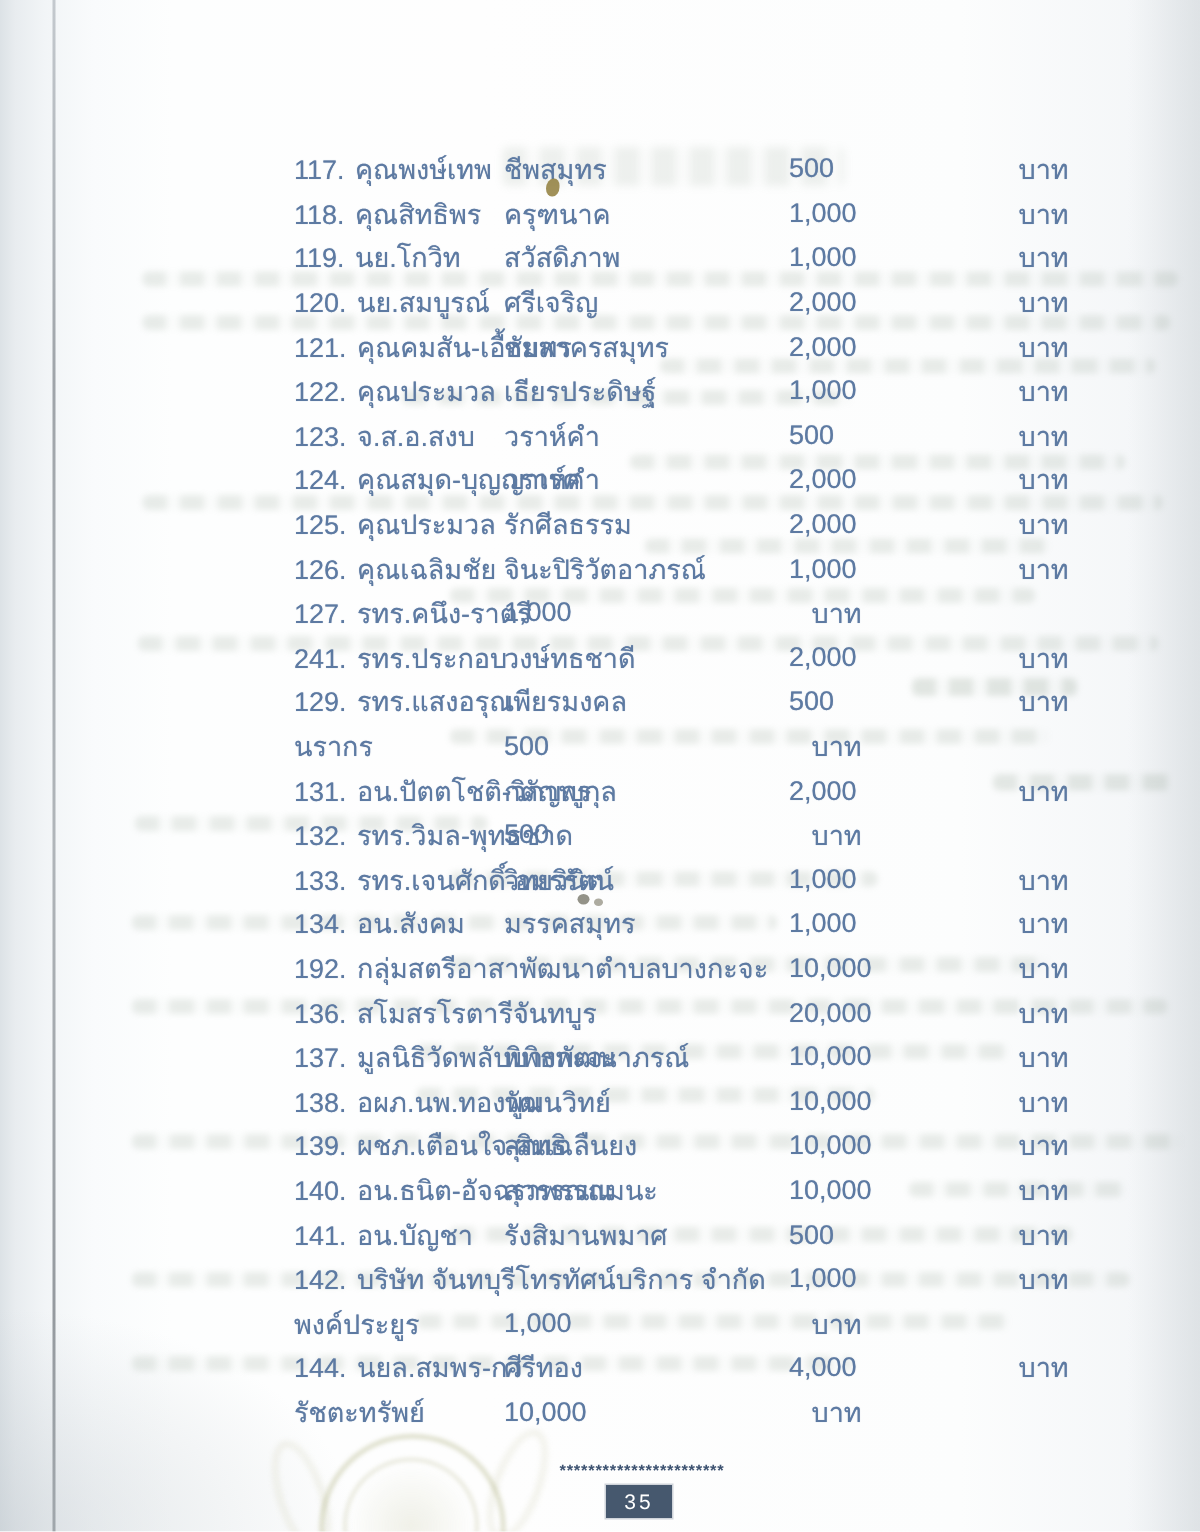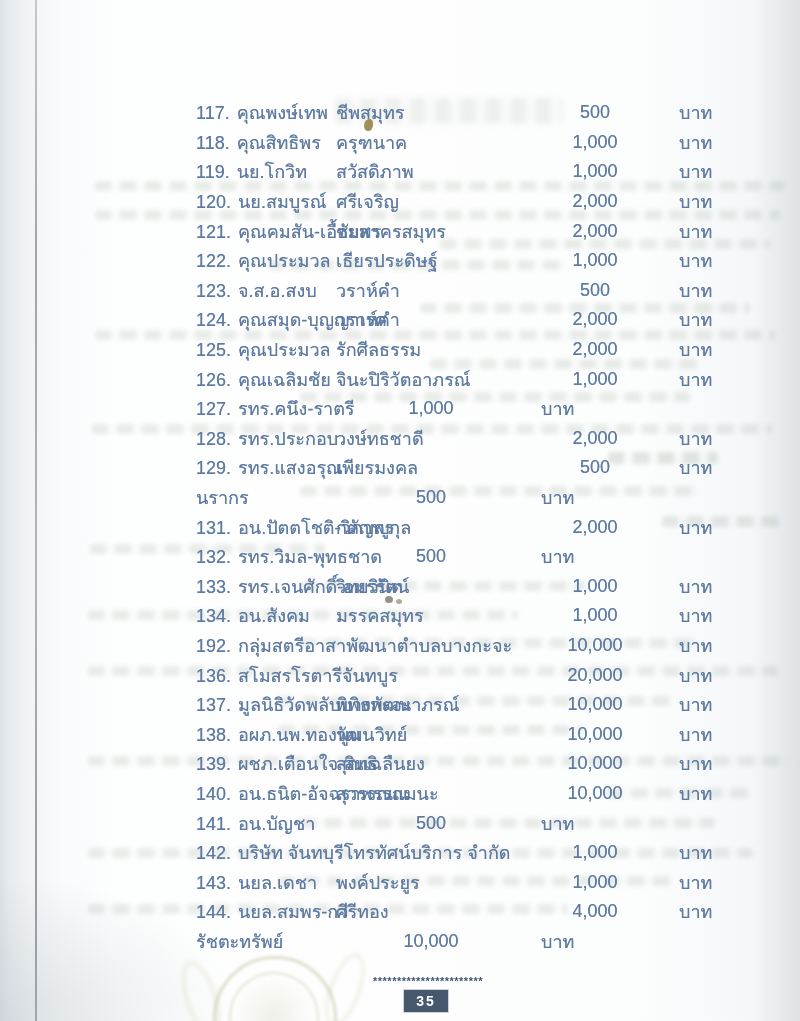--- a/index.html
+++ b/index.html
@@ -32,21 +32,21 @@
   .rows{position:absolute;left:196px;top:98px;width:560px;}
   .row{
     display:grid;grid-template-columns:140px 190px 138px 44px;
     height:29.6px;align-items:center;white-space:nowrap;
     font-size:18px;color:#5d7aa2;
     text-shadow:0 0 .5px rgba(93,122,162,.75);
   }
   .c-name{overflow:visible;}
   .c-name .no{margin-right:7px;margin-top:24px;}
   .c-surname{overflow:visible;}
-  .c-amount{text-align:center;}
+  .c-amount{text-align:left;}
   .c-unit{padding-left:15px;font-family:Liberation Serif, serif;}
   
   .bleed{position:absolute;border-radius:4px;filter:blur(2px);pointer-events:none;
     background:repeating-linear-gradient(90deg,
       rgba(146,162,146,.75) 0 16px,rgba(146,162,146,.12) 16px 25px);}
   
   .stamp-outer{
     position:absolute;left:213px;top:956px;width:118px;height:118px;border-radius:50%;
     border:3px solid rgba(168,170,118,.38);filter:blur(1.5px);
   }
@@ -68,21 +68,21 @@
     background:#5b594a;border-radius:50%;opacity:.65;}
   .blot3{position:absolute;left:396px;top:599px;width:6px;height:5px;
     background:#6b6753;border-radius:50%;opacity:.55;}
   
   .asterisks{
     position:absolute;left:348px;top:975px;width:160px;text-align:center;
     font-size:11px;font-weight:bold;letter-spacing:.5px;color:#3f5472;
   }
   .page-num{
     position:absolute;left:404px;top:990px;width:44px;height:22px;
-    background:#46586e;color:#ffffff;font-size:14px;font-weight:bold;
+    background:#46586e;color:#ffffff;font-size:14px;font-weight:normal;
     display:flex;align-items:center;justify-content:center;letter-spacing:2px;
     box-shadow:0 0 0 1px rgba(70,88,110,.25);
   }
 </style>
 </head>
 <body>
 
 <div class="page">
   <div class="spine"></div>
   <div class="corner-bl"></div>
@@ -188,21 +188,21 @@
       <span class="c-unit">บาท</span>
     </div>
 
     <div class="row">
       <span class="c-name"><span class="no">127.</span><span>รทร.คนึง-ราตรี</span></span>
       <span class="c-amount">1,000</span>
       <span class="c-unit">บาท</span>
     </div>
 
     <div class="row">
-      <span class="c-name"><span class="no">128.</span><span>รทร.ประกอบ</span></span>
+      <span class="c-name"><span class="no">241.</span><span>รทร.ประกอบ</span></span>
       <span class="c-surname">วงษ์ทธชาดี</span>
       <span class="c-amount">2,000</span>
       <span class="c-unit">บาท</span>
     </div>
 
     <div class="row">
       <span class="c-name"><span class="no">129.</span><span>รทร.แสงอรุณ</span></span>
       <span class="c-surname">เพียรมงคล</span>
       <span class="c-amount">500</span>
       <span class="c-unit">บาท</span>
@@ -278,33 +278,33 @@
 
     <div class="row">
       <span class="c-name"><span class="no">140.</span><span>อน.ธนิต-อัจฉราพรรณ</span></span>
       <span class="c-surname">สุวรรณแมนะ</span>
       <span class="c-amount">10,000</span>
       <span class="c-unit">บาท</span>
     </div>
 
     <div class="row">
       <span class="c-name"><span class="no">141.</span><span>อน.บัญชา</span></span>
+      <span class="c-surname">รังสิมานพมาศ</span>
       <span class="c-amount">500</span>
       <span class="c-unit">บาท</span>
     </div>
 
     <div class="row">
       <span class="c-name"><span class="no">142.</span><span>บริษัท  จันทบุรีโทรทัศน์บริการ จำกัด</span></span>
       <span class="c-surname"></span>
       <span class="c-amount">1,000</span>
       <span class="c-unit">บาท</span>
     </div>
 
     <div class="row">
-      <span class="c-name"><span class="no">143.</span><span>นยล.เดชา</span></span>
       <span class="c-surname">พงค์ประยูร</span>
       <span class="c-amount">1,000</span>
       <span class="c-unit">บาท</span>
     </div>
 
     <div class="row">
       <span class="c-name"><span class="no">144.</span><span>นยล.สมพร-กวี</span></span>
       <span class="c-surname">ศรีทอง</span>
       <span class="c-amount">4,000</span>
       <span class="c-unit">บาท</span>

